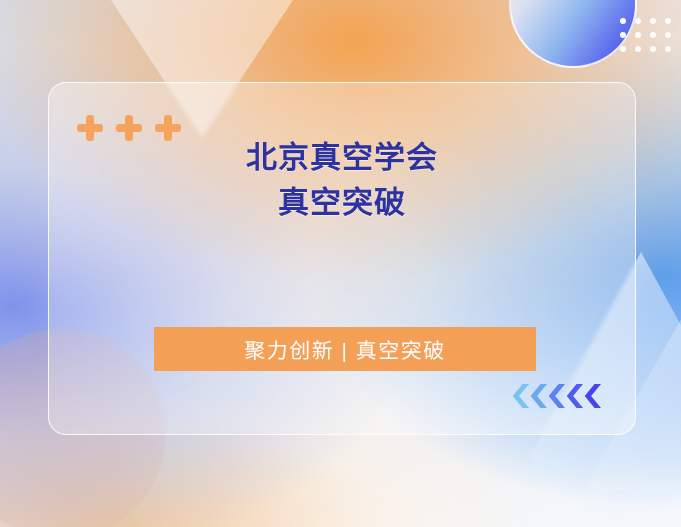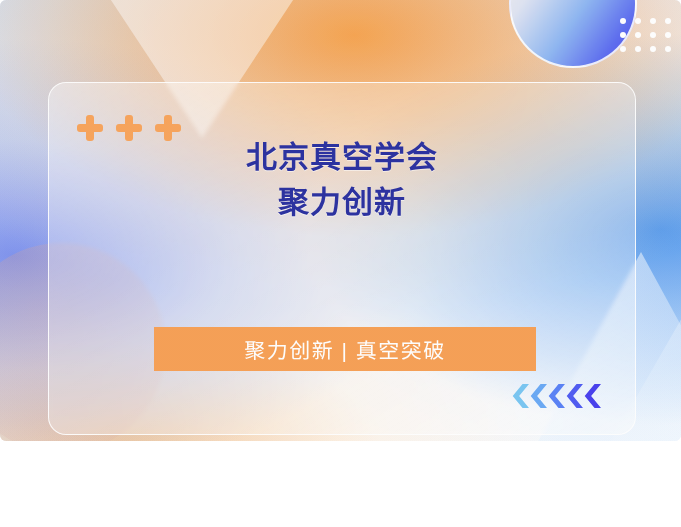--- a/index.html
+++ b/index.html
@@ -8,24 +8,23 @@
     padding: 0;
     background: #ffffff;
   }
   body {
     font-family: "Liberation Sans", "DejaVu Sans", sans-serif;
   }
 
   .poster {
     position: relative;
     width: 681px;
-    height: 441px;
+    height: 527px;
     overflow: hidden;
     background: #eef3fb;
-    border-radius: 6px;
   }
 
   
   .bg-base {
     position: absolute;
     inset: 0;
     background:
       radial-gradient(115% 95% at 52% 8%,  rgba(247,160,72,0.95) 0%, rgba(247,170,95,0.55) 26%, rgba(250,212,175,0.18) 48%, rgba(255,255,255,0) 66%),
       radial-gradient(70% 60% at 97% 52%,  rgba(74,148,238,0.92) 0%, rgba(106,170,244,0.55) 38%, rgba(255,255,255,0) 74%),
       radial-gradient(80% 65% at 2% 58%,   rgba(109,131,236,0.85) 0%, rgba(147,173,243,0.45) 40%, rgba(255,255,255,0) 76%),
@@ -228,21 +227,21 @@
   <div class="card">
 
     <div class="plus-row">
       <span class="plus"></span>
       <span class="plus"></span>
       <span class="plus"></span>
     </div>
 
     <div class="headline" style="color: rgb(43, 49, 160);">
       <span class="ln">北京真空学会</span>
-      <span class="ln">聚力创新</span>
+      <span class="ln">真空突破</span>
     </div>
 
     <div class="tagline" style="background: rgb(247, 160, 85); color: rgb(255, 255, 255); align-items: center;">
       <span>聚力创新 | 真空突破</span>
     </div>
 
     <div class="chevrons">
       <span class="chev" style="background: rgb(121, 198, 242);"></span>
       <span class="chev" style="background: rgb(106, 169, 245);"></span>
       <span class="chev" style="background: rgb(90, 130, 246);"></span>

